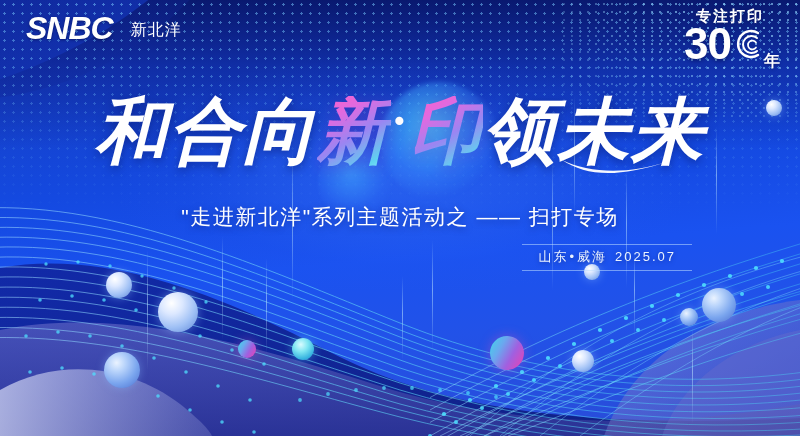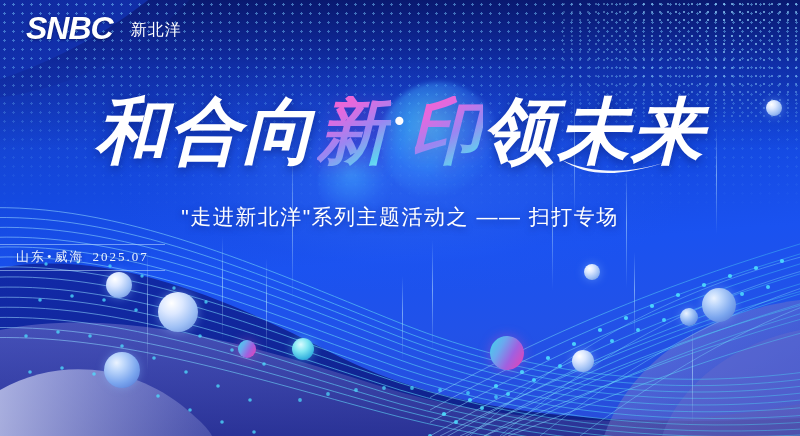--- a/index.html
+++ b/index.html
@@ -247,23 +247,22 @@
     color: #ffffff;
     letter-spacing: 1.5px;
     text-shadow: 0 2px 6px rgba(10,25,110,0.5);
     white-space: nowrap;
   }
 
   
   .dateline {
     position: absolute;
     left: 0; top: 244px; width: 692px;
-    text-align: left;
+    text-align: right;
     z-index: 25;
-    font-family: Liberation Serif, serif;
   }
   .dateline .inner {
     display: inline-block;
     padding: 3px 16px 4px;
     border-top: 1px solid rgba(190,220,255,0.55);
     border-bottom: 1px solid rgba(190,220,255,0.55);
     font-size: 13px;
     color: #eaf2ff;
     letter-spacing: 2px;
     white-space: nowrap;
@@ -472,20 +471,32 @@
     <div class="sphere sph-blue" style="left:680px; top:308px; width:18px; height:18px;"></div>
     <div class="sphere sph-blue" style="left:702px; top:288px; width:34px; height:34px;"></div>
     <div class="sphere sph-white" style="left:766px; top:100px; width:16px; height:16px;"></div>
   </div>
 
   <div class="logo">
     <span class="logo-mark">SNBC</span>
     <span class="logo-cn">新北洋</span>
   </div>
 
+  <div class="badge30">
+    <div class="b-top">专注打印</div>
+    <div class="b-num-row">
+      <span class="b-num">30</span>
+      <svg class="b-swirl" viewBox="0 0 34 34">
+        <path d="M28,6 A13,13 0 1 0 28,28" fill="none" stroke="#ffffff" stroke-width="2.4" stroke-linecap="round"></path>
+        <path d="M27,11 A8.5,8.5 0 1 0 27,24" fill="none" stroke="#ffffff" stroke-width="2" stroke-linecap="round"></path>
+        <path d="M26,15.5 A4.4,4.4 0 1 0 26,20.5" fill="none" stroke="#ffffff" stroke-width="1.7" stroke-linecap="round"></path>
+      </svg>
+      <span class="b-year">年</span>
+    </div>
+  </div>
 
   <div class="title-wrap">
     <div class="title">
       <span class="ch">和</span><span class="ch">合</span><span class="ch">向</span><span class="ch grad">新</span><span class="dot-sep">·</span><span class="ch grad">印</span><span class="ch">领</span><span class="ch">未</span><span class="ch">来</span>
     </div>
     <svg class="title-swash" viewBox="0 0 108 26">
       <path d="M2,6 C26,22 58,24 106,8 C70,20 30,20 2,6 Z" fill="#ffffff" opacity="0.95"></path>
     </svg>
   </div>
 

